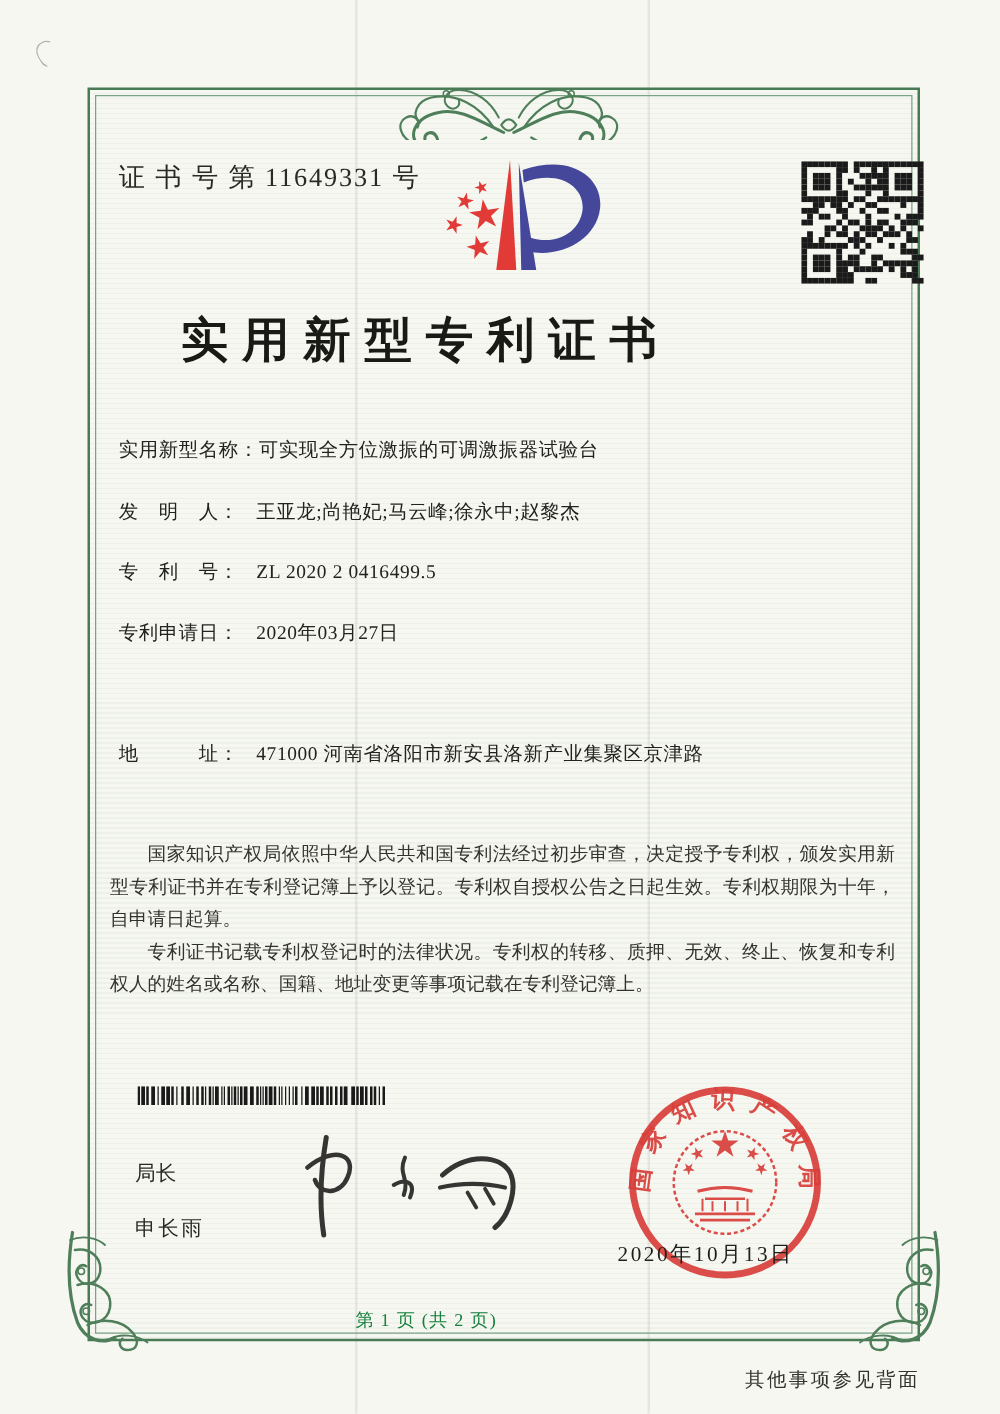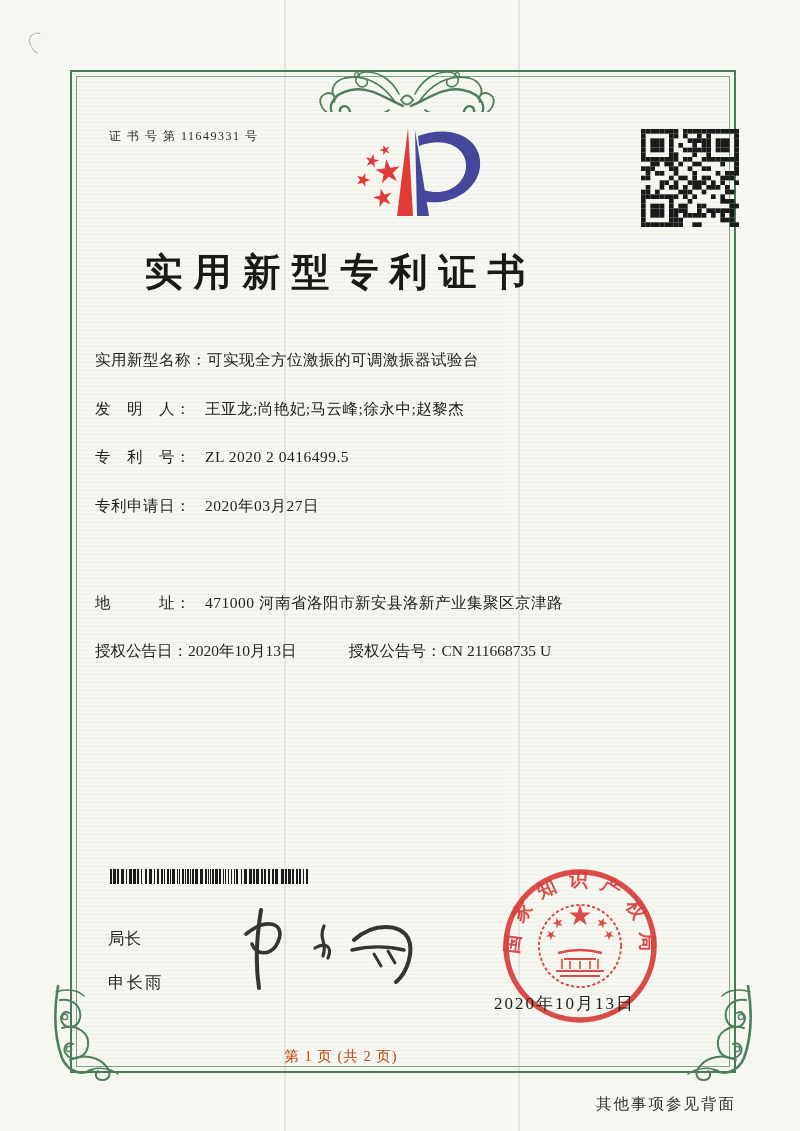--- a/index.html
+++ b/index.html
@@ -37,22 +37,22 @@
   .frame-inner{
     position:absolute;inset:4px;
     border:1px solid #7ba287;
   }
 
   .orn{position:absolute;pointer-events:none;}
   .orn svg{display:block;}
 
   
   .cert-no{
-    position:absolute;left:109px;top:128px;
-    font-size:12px;letter-spacing:1.5px;color:#2a2926;
+    position:absolute;left:95px;top:128px;
+    font-size:21px;letter-spacing:1.5px;color:#2a2926;
   }
   .logo{position:absolute;left:336px;top:110px;width:150px;height:120px;}
   .qr{position:absolute;left:641px;top:129px;width:98px;height:98px;}
 
   .title{
     position:absolute;left:70px;top:247px;width:530px;
     text-align:center;font-size:38px;font-weight:bold;
     letter-spacing:11px;color:#191916;
     text-indent:11px; 
   }
@@ -85,21 +85,21 @@
   .signature{position:absolute;left:228px;top:898px;width:200px;height:100px;}
 
   .seal{position:absolute;left:498px;top:862px;width:164px;height:164px;}
   .seal-date{
     position:absolute;left:494px;top:992px;width:180px;
     font-size:17px;letter-spacing:2px;color:#1e1d1b;
   }
 
   .page-indicator{
     position:absolute;left:70px;top:1047px;width:542px;text-align:center;
-    font-size:14.5px;letter-spacing:1px;color:#c2410c;
+    font-size:14.5px;letter-spacing:1px;color:#15803d;
   }
   .back-note{
     position:absolute;left:70px;top:1094px;width:666px;text-align:right;
     font-size:15.5px;letter-spacing:2px;color:#33322e;
   }
 </style>
 </head>
 <body>
 
 <div class="page">
@@ -432,24 +432,25 @@
   </div>
   <div class="fieldrow row-patentno">
     <span class="lbl">专　利　号：</span><span class="val">ZL 2020 2 0416499.5</span>
   </div>
   <div class="fieldrow row-filingdate">
     <span class="lbl">专利申请日：</span><span class="val">2020年03月27日</span>
   </div>
   <div class="fieldrow row-address">
     <span class="lbl">地　　　址：</span><span class="val">471000 河南省洛阳市新安县洛新产业集聚区京津路</span>
   </div>
-  <div class="fieldrow row-grant">
-    <span class="pair1"><span>授权公告日：</span><span>2020年10月13日</span></span><span class="pair2"><span>授权公告号：</span><span>CN 211668735 U</span></span>
-  </div>
-
+
+  <div class="paras">
+    <p>国家知识产权局依照中华人民共和国专利法经过初步审查，决定授予专利权，颁发实用新型专利证书并在专利登记簿上予以登记。专利权自授权公告之日起生效。专利权期限为十年，自申请日起算。</p>
+    <p>专利证书记载专利权登记时的法律状况。专利权的转移、质押、无效、终止、恢复和专利权人的姓名或名称、国籍、地址变更等事项记载在专利登记簿上。</p>
+  </div>
 
   <div class="barcode">
     <svg id="barcode-svg" width="200" height="15" viewBox="0 0 200 15">
         <rect x="0" y="0" width="2" height="15" fill="#1a1a1a"></rect>
         <rect x="3" y="0" width="3" height="15" fill="#1a1a1a"></rect>
         <rect x="7" y="0" width="2" height="15" fill="#1a1a1a"></rect>
         <rect x="11" y="0" width="3" height="15" fill="#1a1a1a"></rect>
         <rect x="16" y="0" width="1" height="15" fill="#1a1a1a"></rect>
         <rect x="19" y="0" width="3" height="15" fill="#1a1a1a"></rect>
         <rect x="23" y="0" width="3" height="15" fill="#1a1a1a"></rect>

